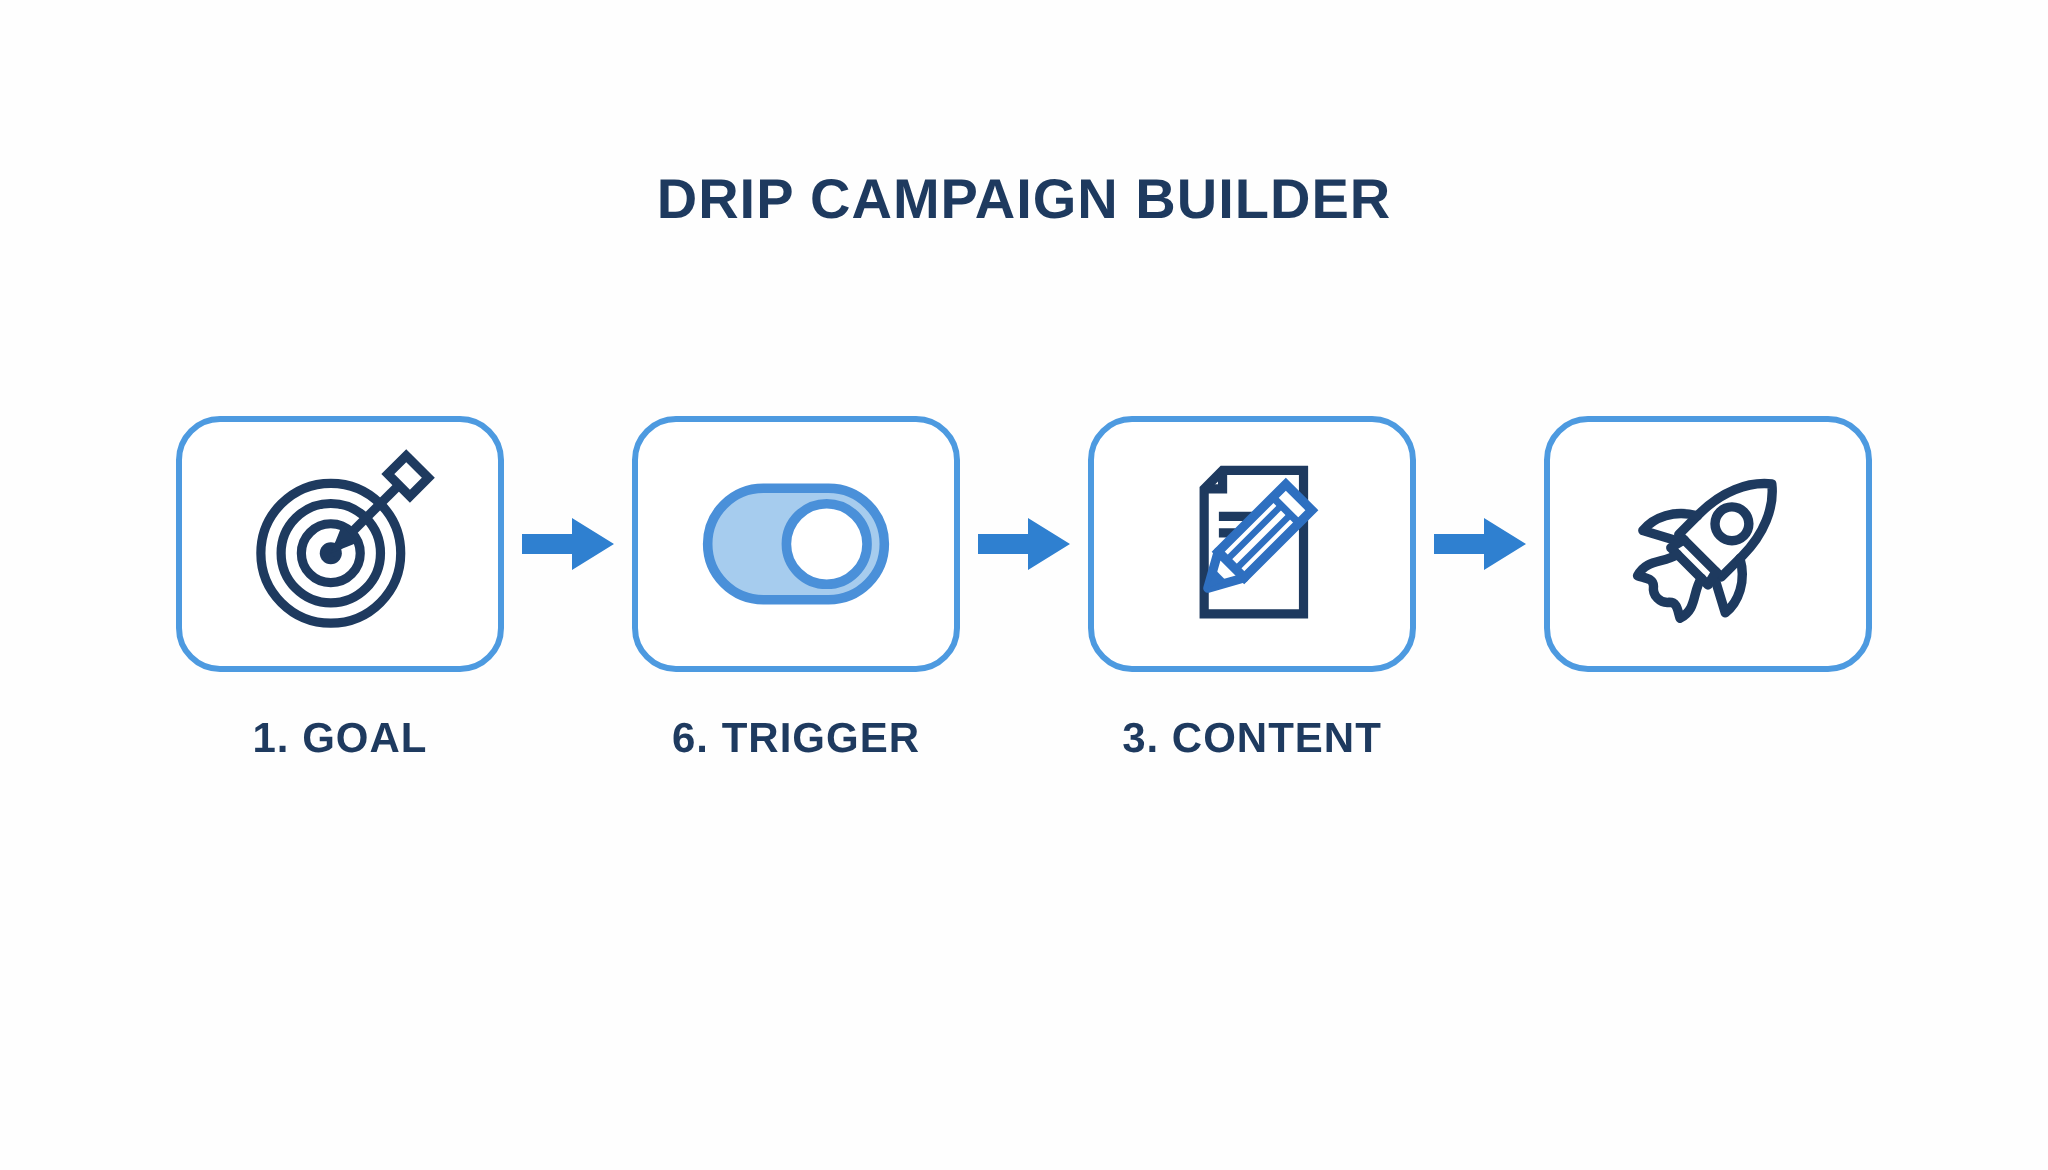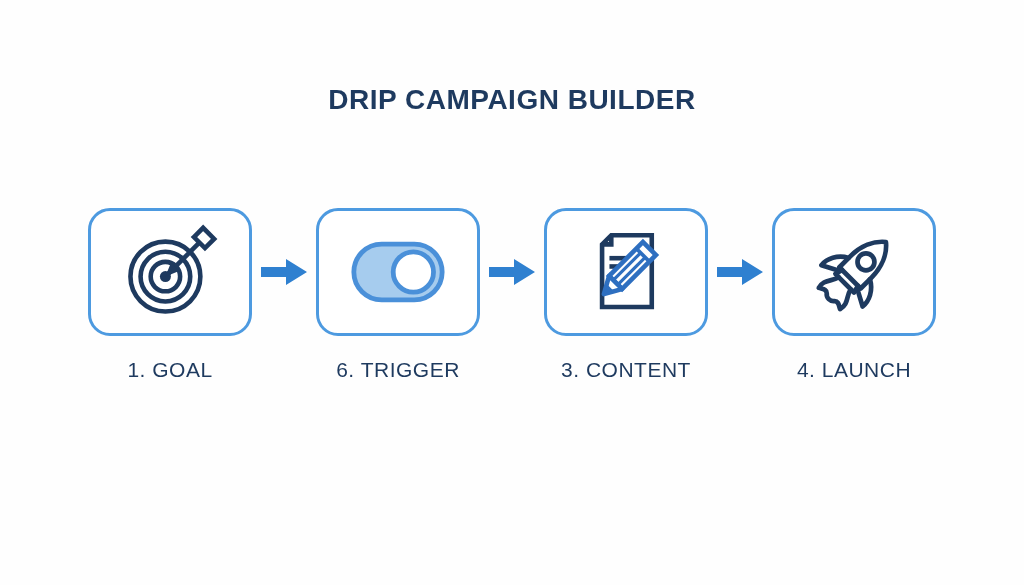--- a/index.html
+++ b/index.html
@@ -49,21 +49,21 @@
     display: flex;
     align-items: center;
     justify-content: center;
   }
   .card svg {
     overflow: visible;
   }
   .step-label {
     margin-top: 22px;
     font-size: 21px;
-    font-weight: 400;
+    font-weight: 700;
     letter-spacing: 0.5px;
     color: #1E3A5F;
     white-space: nowrap;
   }
   .flow-arrow {
     margin: 50px 9px 0 9px;
     width: 46px;
     height: 28px;
     flex: 0 0 auto;
   }
@@ -155,17 +155,16 @@
           <g transform="rotate(45 50 52)" class="navy-stroke" stroke-linejoin="round" stroke-linecap="round">
             <path d="M50,4 C60,12 66,26 66,42 L66,58 L34,58 L34,42 C34,26 40,12 50,4 Z"></path>
             <circle cx="50" cy="34" r="9"></circle>
             <path d="M34,44 C23,50 18,61 19,70 L34,62"></path>
             <path d="M66,44 C77,50 82,61 81,70 L66,62"></path>
             <path d="M38,58 L36,66 L64,66 L62,58"></path>
             <path d="M41,66 C39,75 31,79 34,89 C38,87 41,84 44,87 C47,91 53,91 56,87 C59,84 62,87 66,89 C69,79 61,75 59,66"></path>
           </g>
         </svg>
       </div>
-      <div class="step-label">4. LAUNCH</div>
     </div>
 
   </div>
 </div>
 
 </body></html>

